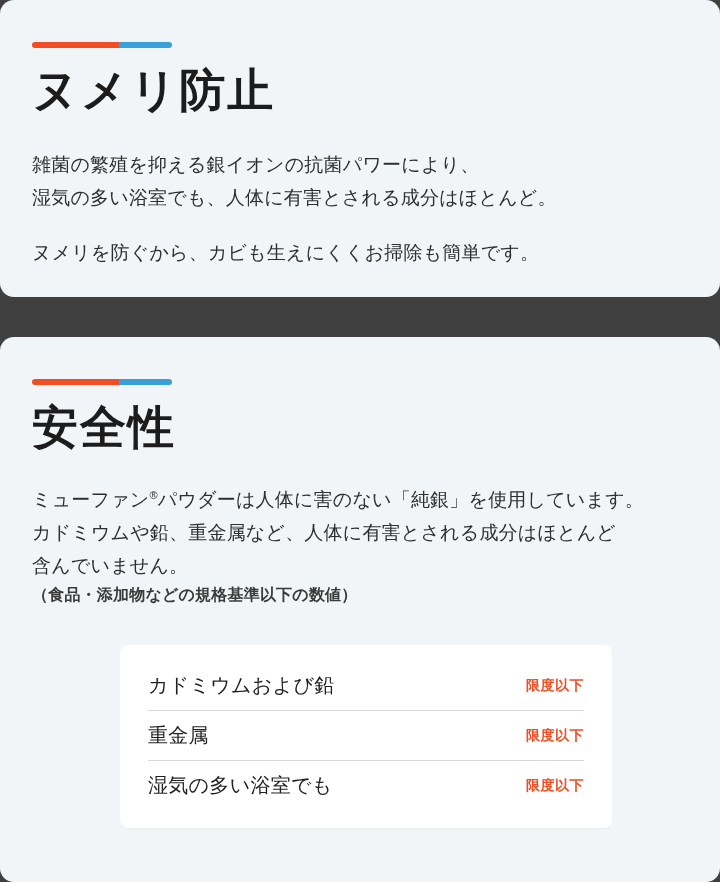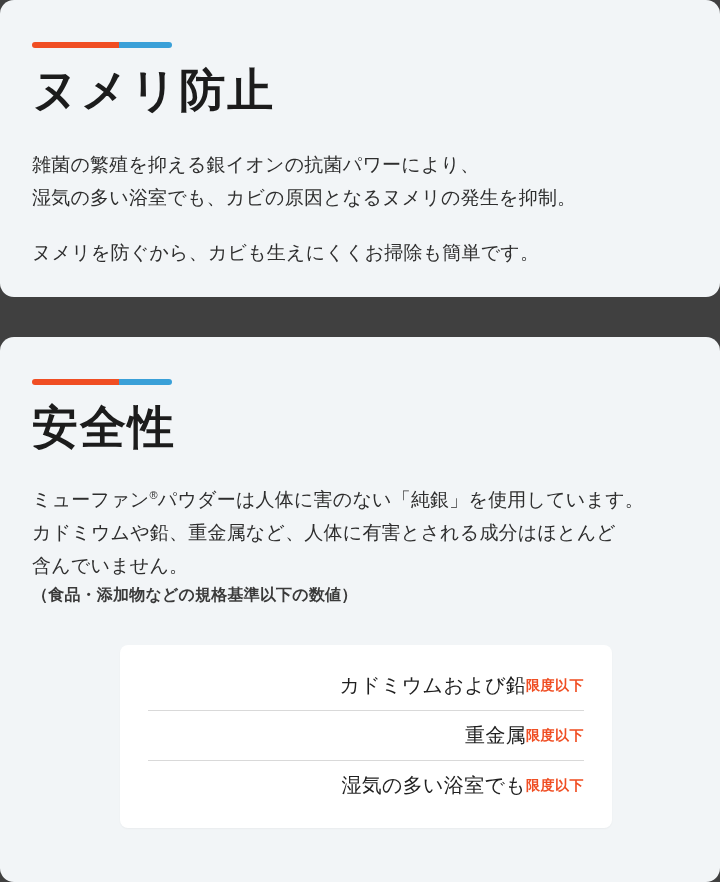--- a/index.html
+++ b/index.html
@@ -90,21 +90,21 @@
     width: 492px;
     background: #ffffff;
     border-radius: 8px;
     box-sizing: border-box;
     padding: 16px 28px 18px 28px;
     box-shadow: 0 1px 2px rgba(0,0,0,0.04);
   }
   .table-row {
     display: flex;
     align-items: center;
-    justify-content: flex-end;
+    justify-content: space-between;
     height: 49px;
     border-bottom: 1px solid #d9d9d9;
   }
   .table-row:last-child {
     border-bottom: none;
   }
   .row-label {
     font-size: 20px;
     color: #1f1f1f;
     letter-spacing: 0.3px;
@@ -118,21 +118,21 @@
 </style>
 </head>
 <body>
 
 <div class="page">
 
   <section class="panel panel-1">
     <span class="accent-bar"></span>
     <h1 class="heading">ヌメリ防止</h1>
     <p class="body-text para-gap-2" style="white-space: pre-line;">雑菌の繁殖を抑える銀イオンの抗菌パワーにより、
-湿気の多い浴室でも、カビの原因となるヌメリの発生を抑制。</p>
+湿気の多い浴室でも、人体に有害とされる成分はほとんど。</p>
     <p class="body-text para-gap-3">ヌメリを防ぐから、カビも生えにくくお掃除も簡単です。</p>
   </section>
 
   <section class="panel panel-2">
     <span class="accent-bar"></span>
     <h1 class="heading">安全性</h1>
     <p class="body-text para-gap-1" style="white-space: pre-line;"><span>ミューファン</span><span class="sup">®</span><span>パウダーは人体に害のない「純銀」を使用しています。
 カドミウムや鉛、重金属など、人体に有害とされる成分はほとんど
 含んでいません。</span></p>
     <p class="note-text para-gap-2">（食品・添加物などの規格基準以下の数値）</p>

